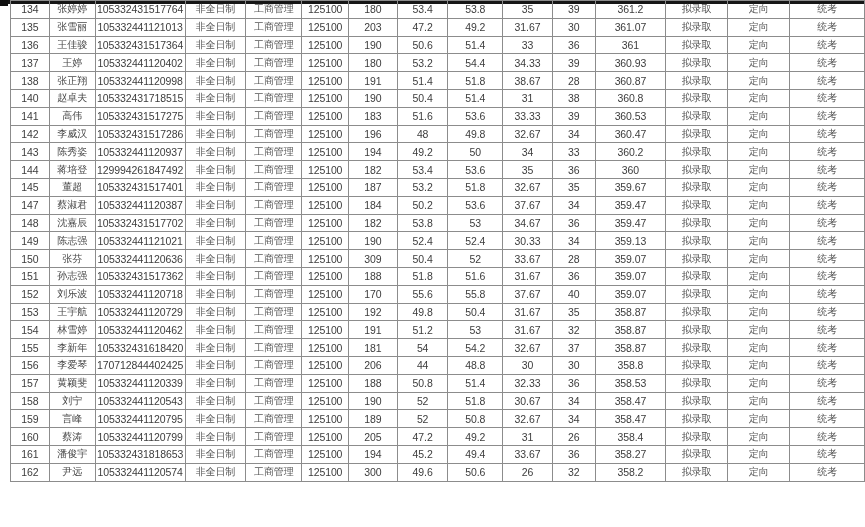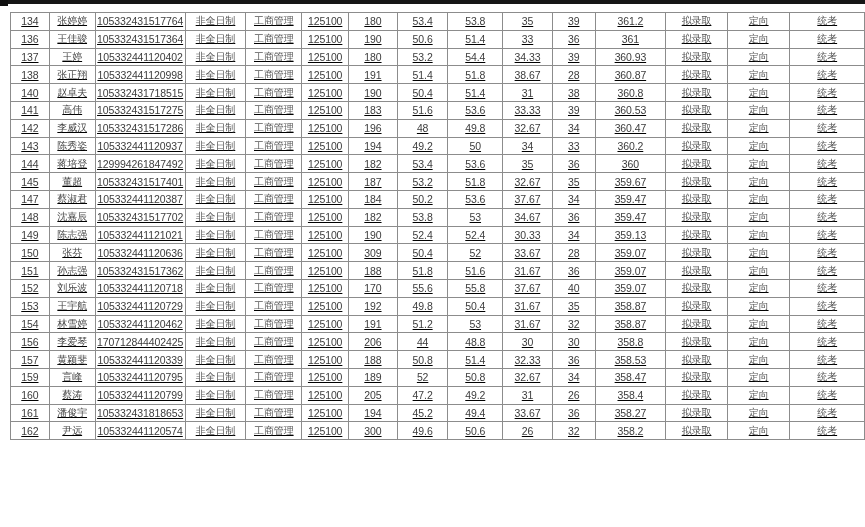--- a/index.html
+++ b/index.html
@@ -18,25 +18,24 @@
     background: #161616;
   }
   .corner-block {
     position: absolute;
     top: 0; left: 0;
     width: 8px; height: 6px;
     background: #101010;
   }
   table.admission {
     position: absolute;
-    top: 12px;
+    top: 0;
     left: 10px;
     border-collapse: collapse;
     table-layout: fixed;
-    text-decoration: underline;
   }
   table.admission td {
     border: 1px solid #8c8c8c;
     height: 16.8px;
     padding: 0;
     margin: 0;
     text-align: center;
     vertical-align: middle;
     font-size: 10.5px;
     color: #3c3c3c;
@@ -84,20 +83,37 @@
           <td>53.4</td>
           <td>53.8</td>
           <td>35</td>
           <td>39</td>
           <td>361.2</td>
           <td class="lbl">拟录取</td>
           <td class="lbl">定向</td>
           <td class="lbl">统考</td>
         </tr>
         <tr>
+          <td>135</td>
+          <td class="name">张雪丽</td>
+          <td>105332441121013</td>
+          <td class="lbl">非全日制</td>
+          <td class="lbl">工商管理</td>
+          <td>125100</td>
+          <td>203</td>
+          <td>47.2</td>
+          <td>49.2</td>
+          <td>31.67</td>
+          <td>30</td>
+          <td>361.07</td>
+          <td class="lbl">拟录取</td>
+          <td class="lbl">定向</td>
+          <td class="lbl">统考</td>
+        </tr>
+        <tr>
           <td>136</td>
           <td class="name">王佳骏</td>
           <td>105332431517364</td>
           <td class="lbl">非全日制</td>
           <td class="lbl">工商管理</td>
           <td>125100</td>
           <td>190</td>
           <td>50.6</td>
           <td>51.4</td>
           <td>33</td>
@@ -373,20 +389,37 @@
           <td>51.2</td>
           <td>53</td>
           <td>31.67</td>
           <td>32</td>
           <td>358.87</td>
           <td class="lbl">拟录取</td>
           <td class="lbl">定向</td>
           <td class="lbl">统考</td>
         </tr>
         <tr>
+          <td>155</td>
+          <td class="name">李新年</td>
+          <td>105332431618420</td>
+          <td class="lbl">非全日制</td>
+          <td class="lbl">工商管理</td>
+          <td>125100</td>
+          <td>181</td>
+          <td>54</td>
+          <td>54.2</td>
+          <td>32.67</td>
+          <td>37</td>
+          <td>358.87</td>
+          <td class="lbl">拟录取</td>
+          <td class="lbl">定向</td>
+          <td class="lbl">统考</td>
+        </tr>
+        <tr>
           <td>156</td>
           <td class="name">李爱琴</td>
           <td>170712844402425</td>
           <td class="lbl">非全日制</td>
           <td class="lbl">工商管理</td>
           <td>125100</td>
           <td>206</td>
           <td>44</td>
           <td>48.8</td>
           <td>30</td>
@@ -407,20 +440,37 @@
           <td>50.8</td>
           <td>51.4</td>
           <td>32.33</td>
           <td>36</td>
           <td>358.53</td>
           <td class="lbl">拟录取</td>
           <td class="lbl">定向</td>
           <td class="lbl">统考</td>
         </tr>
         <tr>
+          <td>158</td>
+          <td class="name">刘宁</td>
+          <td>105332441120543</td>
+          <td class="lbl">非全日制</td>
+          <td class="lbl">工商管理</td>
+          <td>125100</td>
+          <td>190</td>
+          <td>52</td>
+          <td>51.8</td>
+          <td>30.67</td>
+          <td>34</td>
+          <td>358.47</td>
+          <td class="lbl">拟录取</td>
+          <td class="lbl">定向</td>
+          <td class="lbl">统考</td>
+        </tr>
+        <tr>
           <td>159</td>
           <td class="name">言峰</td>
           <td>105332441120795</td>
           <td class="lbl">非全日制</td>
           <td class="lbl">工商管理</td>
           <td>125100</td>
           <td>189</td>
           <td>52</td>
           <td>50.8</td>
           <td>32.67</td>

